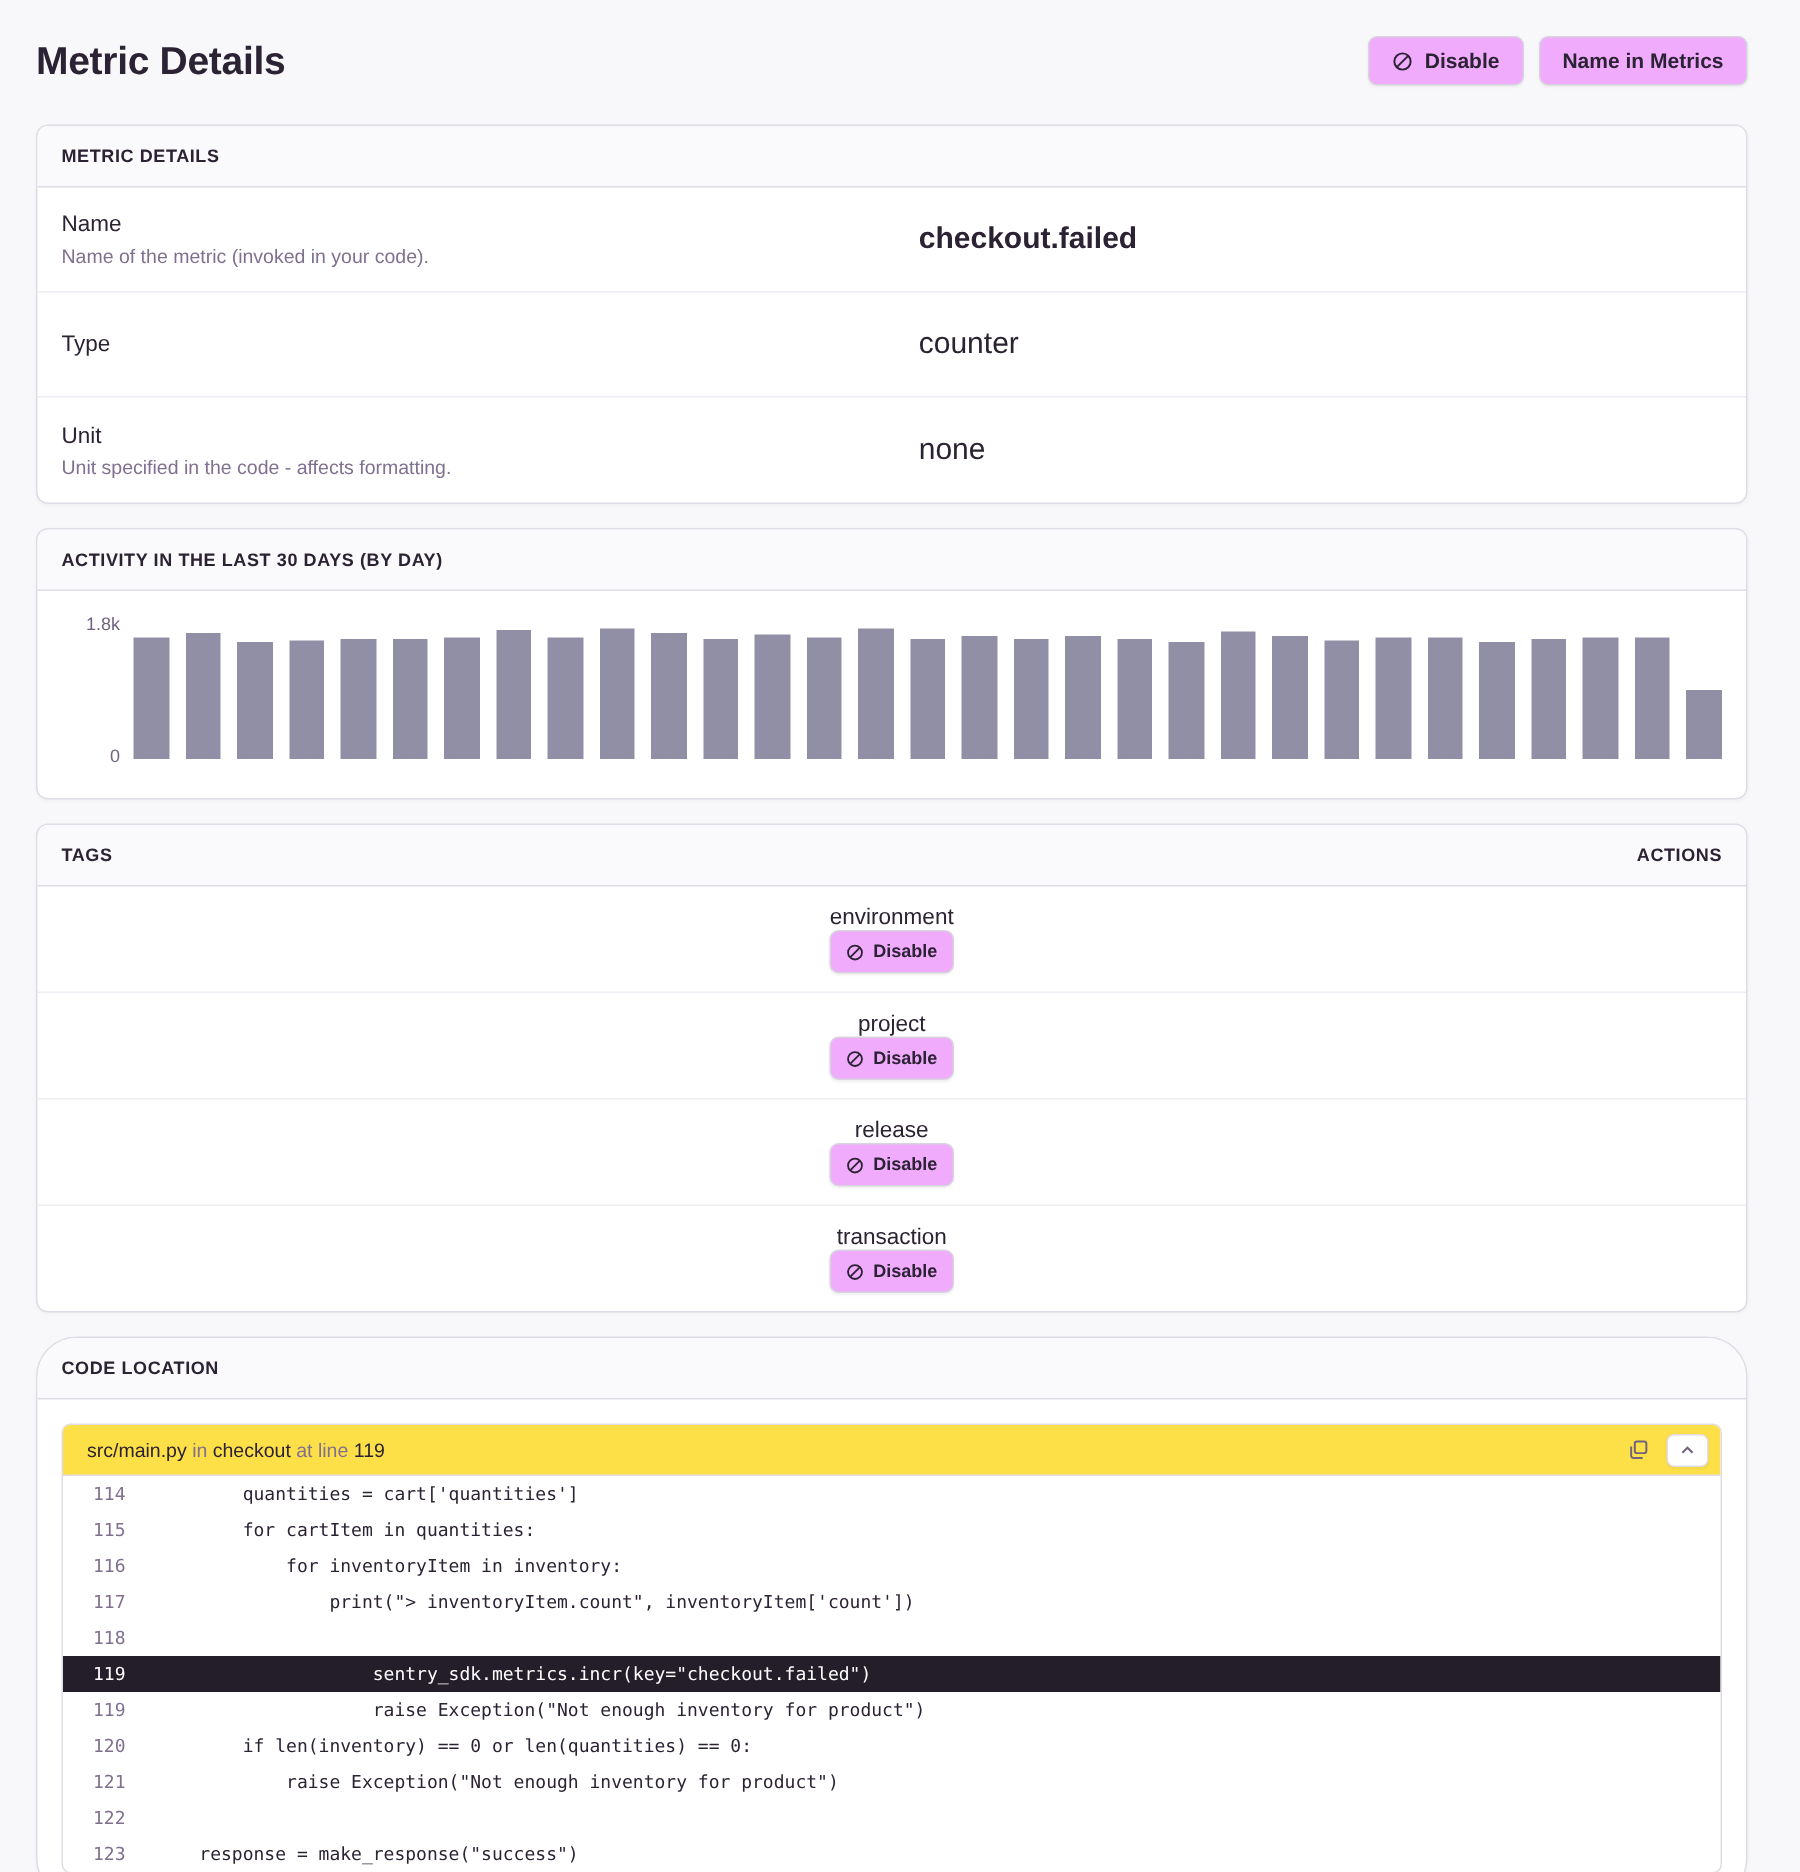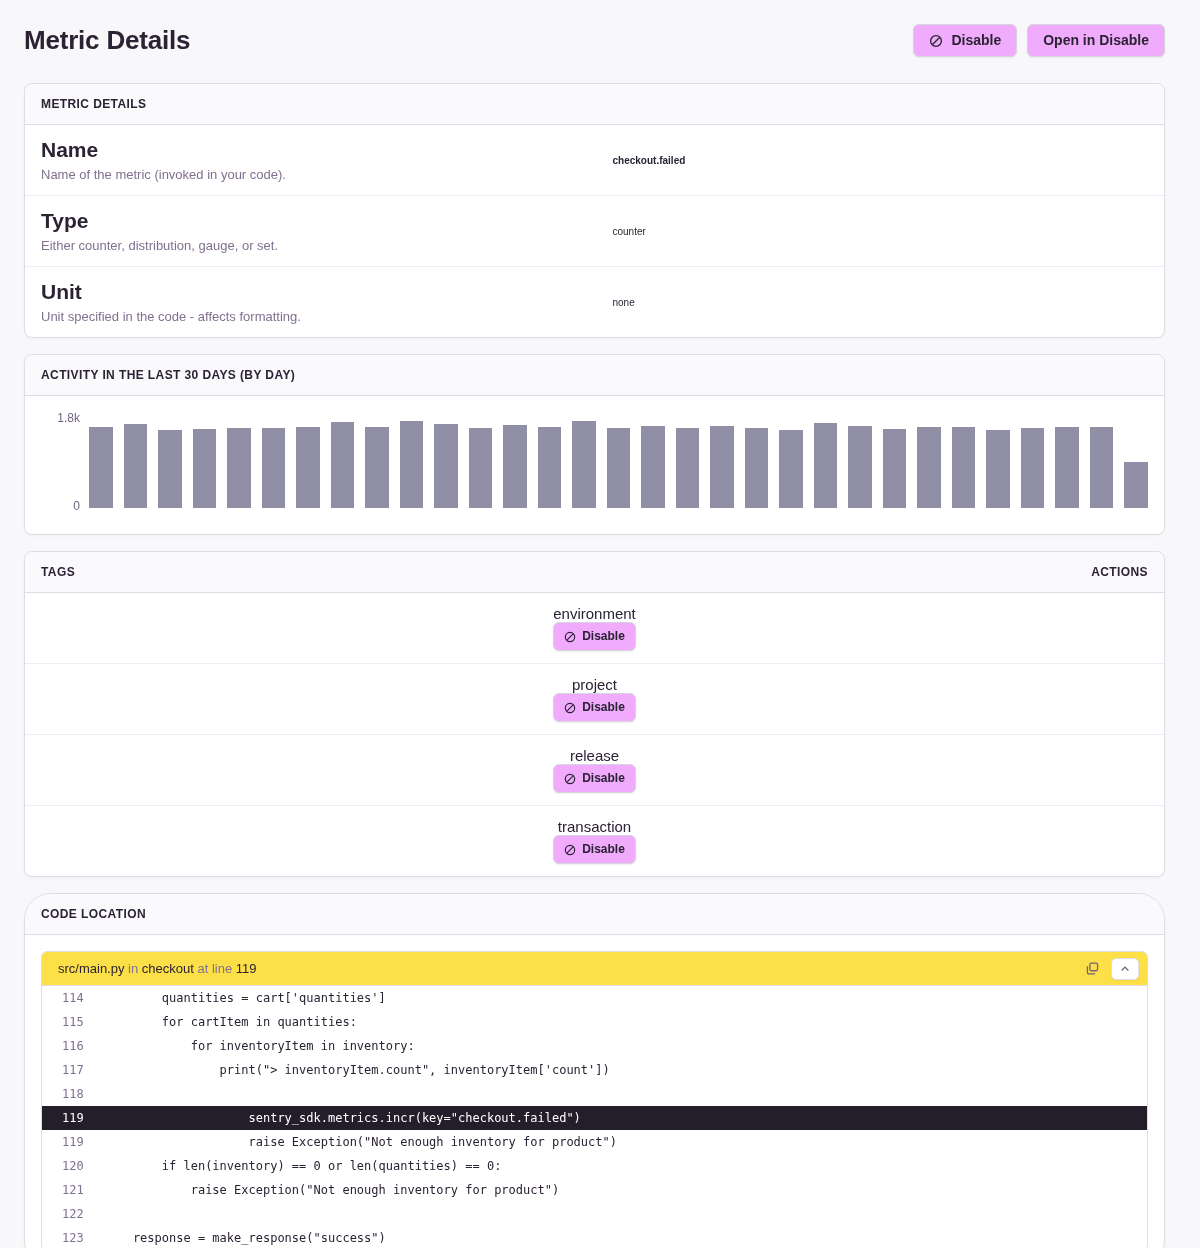--- a/index.html
+++ b/index.html
@@ -41,23 +41,23 @@
     padding: 13px 16px; font-size: 12px; font-weight: 700;
     letter-spacing: 0.4px; color: #2b2233; text-transform: uppercase;
   }
 
   
   .detail-row {
     display: grid; grid-template-columns: 1fr 1fr; align-items: center;
     min-height: 70px; padding: 13px 16px; border-bottom: 1px solid #f0ecf3;
   }
   .detail-row:last-child { border-bottom: none; }
-  .detail-label { font-size: 21px; font-weight: 700; color: #2b2233; }
+  .detail-label { font-size: 15px; font-weight: 400; color: #2b2233; }
   .detail-desc { font-size: 13px; color: #80708f; margin-top: 5px; }
-  .detail-value { font-size: 10px; color: #2b2233; padding-left: 18px; }
+  .detail-value { font-size: 20px; color: #2b2233; padding-left: 18px; }
   .detail-value.bold { font-weight: 700; }
 
   
   .chart-area { display: flex; padding: 20px 16px 26px 16px; }
   .chart-y-axis {
     width: 48px; flex: none; display: flex; flex-direction: column;
     justify-content: space-between; align-items: flex-end;
     padding-right: 9px; font-size: 12px; color: #71637e; height: 92px;
   }
   .chart-y-axis .ymax { margin-top: -5px; }
@@ -110,41 +110,40 @@
       <button class="btn">
         <span class="icon" style="display:inline-flex;">
           <svg width="14" height="14" viewBox="0 0 16 16" fill="none" stroke="#2b2233" stroke-width="1.5">
             <circle cx="8" cy="8" r="6.2"></circle>
             <line x1="3.9" y1="12.1" x2="12.1" y2="3.9"></line>
           </svg>
         </span>
         <span>Disable</span>
       </button>
       <button class="btn">
-        <span>Open in Disable</span>
+        <span>Name in Metrics</span>
       </button>
     </div>
   </div>
 
   <div class="panel">
     <div class="panel-header">
       <span>METRIC DETAILS</span>
     </div>
     <div id="detail-rows">
         <div class="detail-row">
     <div>
       <div class="detail-label">Name</div>
       <div class="detail-desc">Name of the metric (invoked in your code).</div>
     </div>
     <div class="detail-value bold">checkout.failed</div>
   </div>
         <div class="detail-row">
     <div>
       <div class="detail-label">Type</div>
-      <div class="detail-desc">Either counter, distribution, gauge, or set.</div>
     </div>
     <div class="detail-value">counter</div>
   </div>
         <div class="detail-row">
     <div>
       <div class="detail-label">Unit</div>
       <div class="detail-desc">Unit specified in the code - affects formatting.</div>
     </div>
     <div class="detail-value">none</div>
   </div>

